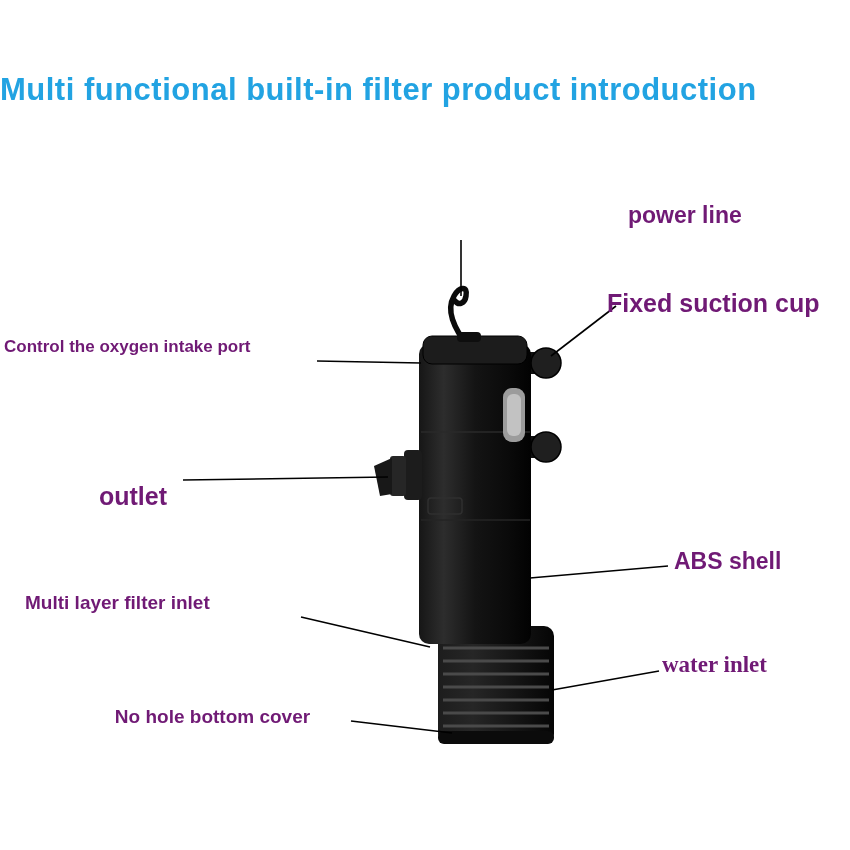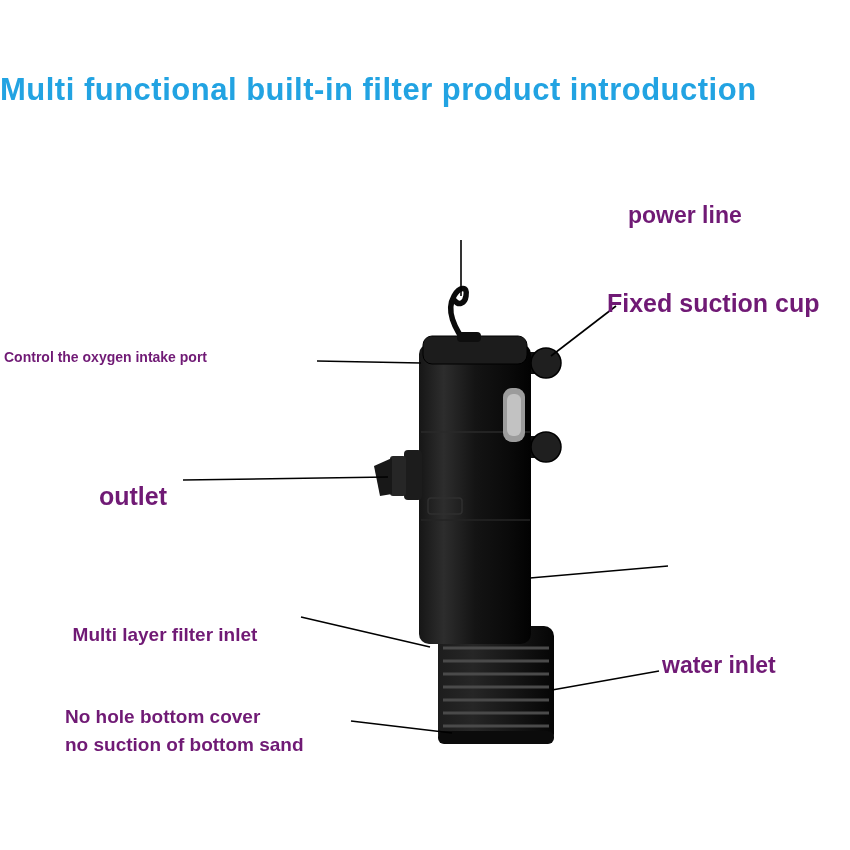--- a/index.html
+++ b/index.html
@@ -35,27 +35,27 @@
     height: 850px;
   }
   .label {
     position: absolute;
     color: #701a75;
     font-weight: 700;
     white-space: nowrap;
   }
   .lbl-power-line      { left: 628px; top: 202px; font-size: 23px; }
   .lbl-suction-cup     { left: 607px; top: 279px; font-size: 25px; margin-top: 10px; }
-  .lbl-oxygen          { left: 4px;   top: 349px; font-size: 14px; }
+  .lbl-oxygen          { left: 4px;   top: 337px; font-size: 17px; }
   .lbl-outlet          { left: 99px;  top: 462px; font-size: 25px; margin-top: 20px; }
   .lbl-abs-shell       { left: 674px; top: 548px; font-size: 23px; }
-  .lbl-filter-inlet    { left: 25px;  top: 589px; width: 280px; text-align: center;
-                         font-size: 19px; line-height: 27px; margin-top: 32px; }
-  .lbl-water-inlet     { left: 662px; top: 652px; font-size: 23px; }
-  .lbl-bottom-cover    { left: 65px;  top: 703px; width: 295px; text-align: left;
+  .lbl-filter-inlet    { left: 25px;  top: 589px; width: 280px; text-align: left;
+                         font-size: 19px; line-height: 27px; }
+  .lbl-water-inlet     { left: 662px; top: 652px; font-size: 23px; font-family: Liberation Serif, serif; }
+  .lbl-bottom-cover    { left: 65px;  top: 703px; width: 295px; text-align: center;
                          font-size: 19px; line-height: 28px; }
 </style>
 </head>
 <body>
 
 <div class="page">
 
   <h1 class="title">Multi functional built-in filter product introduction</h1>
 
   <svg class="figure" viewBox="0 0 850 850" xmlns="http://www.w3.org/2000/svg">
@@ -130,25 +130,25 @@
   </svg>
 
   <div class="label lbl-power-line">power line</div>
 
   <div class="label lbl-suction-cup">Fixed suction cup</div>
 
   <div class="label lbl-oxygen">Control the oxygen intake port</div>
 
   <div class="label lbl-outlet">outlet</div>
 
+  <div class="label lbl-abs-shell">ABS shell</div>
 
   <div class="label lbl-filter-inlet">
     <div>Multi layer filter inlet</div>
   </div>
 
   <div class="label lbl-water-inlet">water inlet</div>
 
   <div class="label lbl-bottom-cover">
     <div>No hole bottom cover</div>
-    <div>no suction of bottom sand</div>
   </div>
 
 </div>
 
 </body></html>

